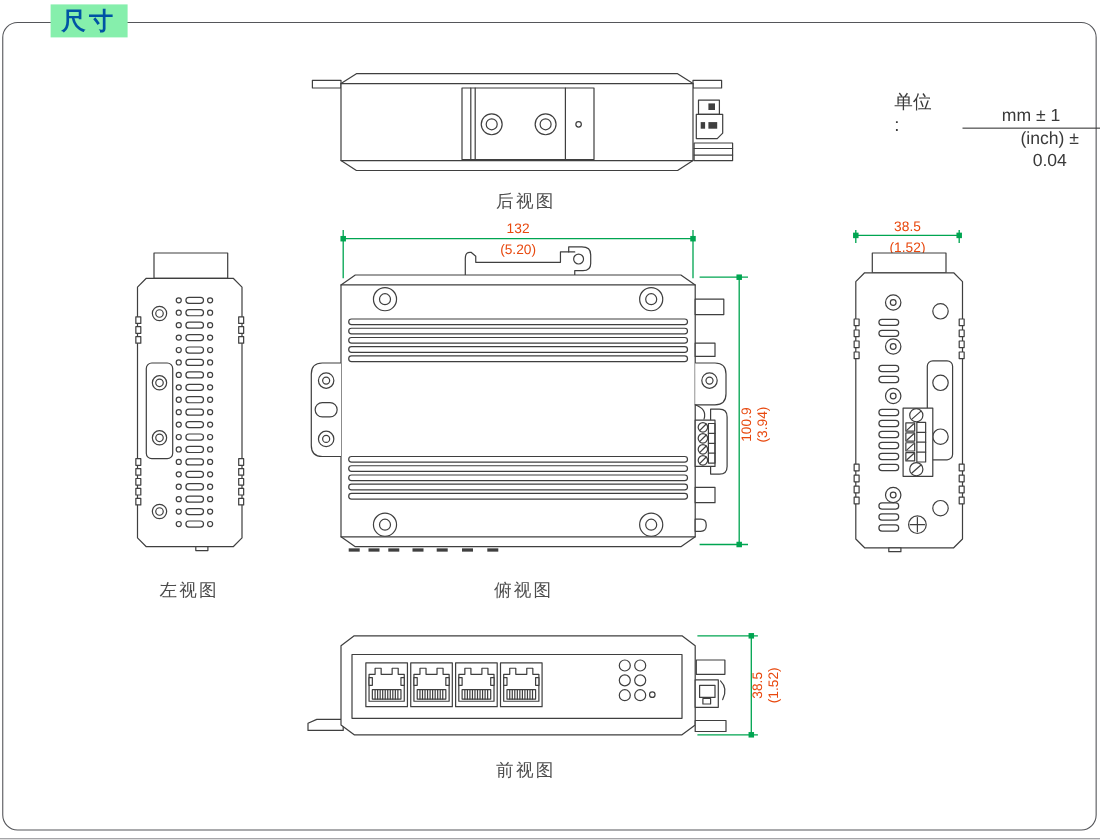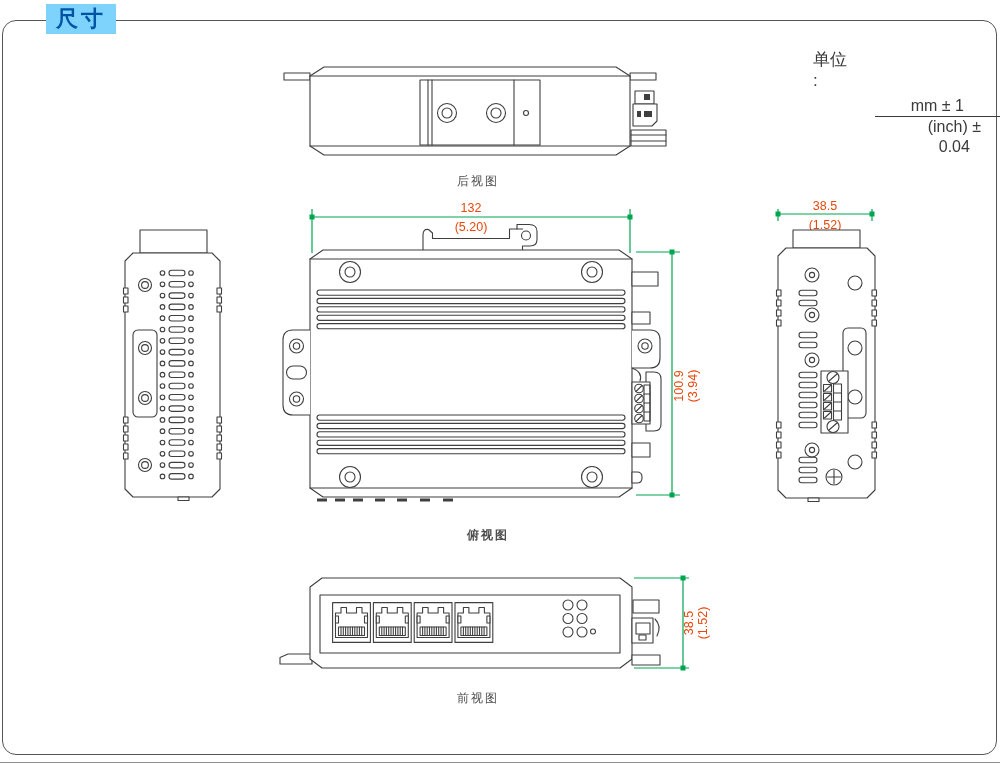--- a/index.html
+++ b/index.html
@@ -2,37 +2,37 @@
 <html><head>
 <meta charset="utf-8">
 <style>
   * { margin:0; padding:0; box-sizing:border-box; }
   html,body { width:1000px; height:764px; background:#fff; overflow:hidden;
               font-family:"Liberation Sans", sans-serif; }
   #stage { position:relative; width:1000px; height:764px; background:#fff; }
 
   .frame { position:absolute; left:2px; top:20px; width:995px; height:735px;
            border:1.5px solid #55565a; border-radius:14px; }
-  .page-title { position:absolute; left:46px; top:4px; background:#7dd3fc;
+  .page-title { position:absolute; left:46px; top:4px; background:#86efac;
                 padding:0 10px; font-size:22px; font-weight:bold;
                 letter-spacing:3px; color:#0054a4; }
   .bottom-rule { position:absolute; left:0; bottom:1px; width:1000px;
                  border-top:1px solid #8f9093; }
 
   .unit-note { position:absolute; left:813px; top:48px; display:flex;
-               gap:20px; color:#3a3a3a; font-size:17px; }
+               align-items:center; gap:20px; color:#3a3a3a; font-size:17px; }
   .unit-frac { text-align:center; font-size:16px; line-height:1.25; color:#3a3a3a; }
   .unit-frac .num { padding:0 8px; border-bottom:1.5px solid #3a3a3a;margin-top:48px; }
   .unit-frac .den { padding:0 4px;margin-left:34px; }
 
-  .caption { position:absolute; width:160px; text-align:center; font-size:12px;
+  .caption { position:absolute; width:160px; text-align:center; font-size:16px;
              color:#4d4d4d; letter-spacing:2px; }
   .cap-rear  { left:398px; top:173px; }
   .cap-left  { left:92px;  top:527px; }
-  .cap-top   { left:408px; top:527px;font-weight:bold; }
+  .cap-top   { left:396px; top:527px; }
   .cap-right { left:748px; top:527px; }
   .cap-front { left:398px; top:690px;text-align:center; }
 
   svg { position:absolute; overflow:visible; }
   .svg-rear  { left:278px; top:60px; }
   .svg-top   { left:270px; top:196px; }
   .svg-left  { left:118px; top:222px; }
   .svg-right { left:752px; top:196px; }
   .svg-front { left:276px; top:572px; }
 
@@ -411,17 +411,18 @@
       <line class="dim" x1="358" y1="96" x2="413" y2="96"></line>
       <line class="dim" x1="407" y1="6" x2="407" y2="96"></line>
       <rect class="dtk" x="404.5" y="3.5" width="5" height="5"></rect>
       <rect class="dtk" x="404.5" y="93.5" width="5" height="5"></rect>
       <text x="417" y="51" text-anchor="middle" transform="rotate(-90 417 51)">38.5</text>
       <text x="431" y="51" text-anchor="middle" transform="rotate(-90 431 51)">(1.52)</text>
     </g>
   </svg>
 
   <div class="caption cap-rear">后视图</div>
+  <div class="caption cap-left">左视图</div>
   <div class="caption cap-top">俯视图</div>
   <div class="caption cap-front">前视图</div>
 
   <div class="bottom-rule"></div>
 </div>
 
 </body></html>

